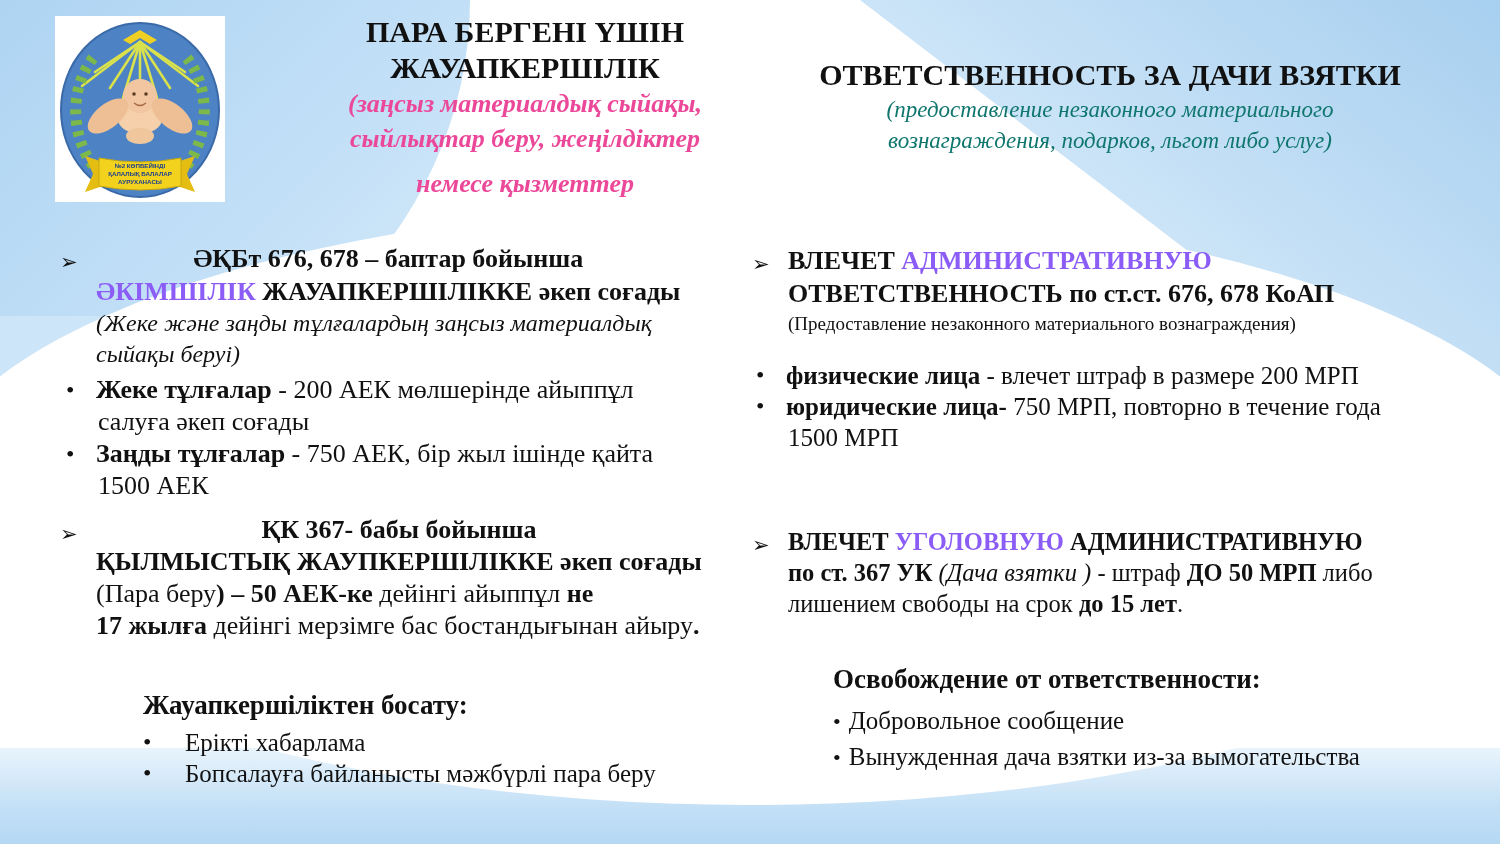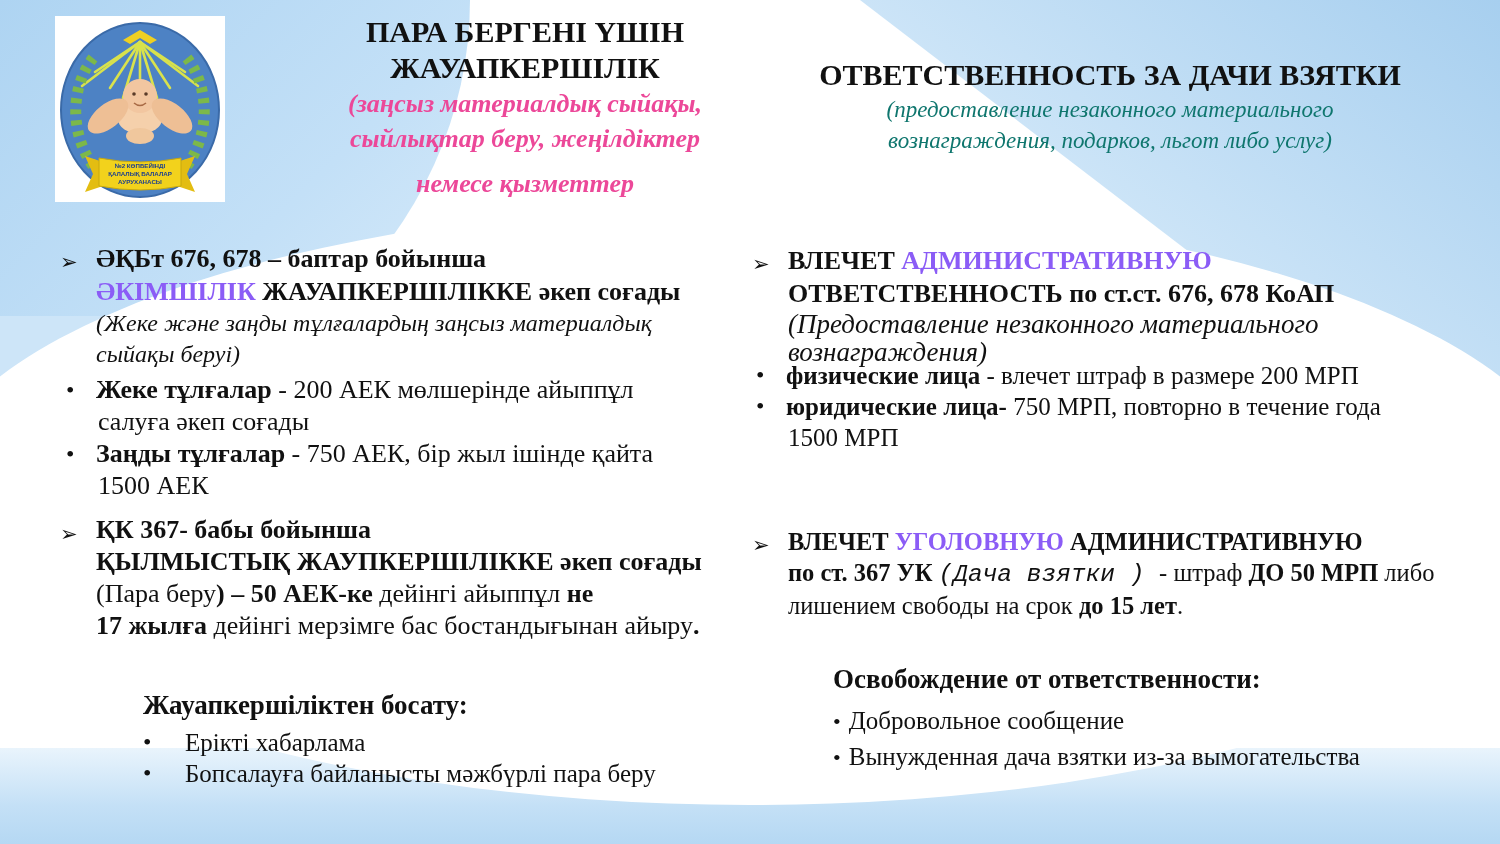--- a/index.html
+++ b/index.html
@@ -32,22 +32,22 @@
   .bg-bottom{
     left:0;top:748px;width:1500px;height:96px;
     background:linear-gradient(to bottom,#e9f4fc 0%,#c4e0f6 60%,#b5d8f3 100%);
   }
   .bg-ellipse{
     left:-80px;top:205px;width:1660px;height:600px;
     background:#ffffff;border-radius:50%;
   }
   
   .abs{position:absolute;}
-  .b{font-weight:bold;}
-  .i{font-style:italic;font-family:Liberation Mono, monospace;}
+  .b{font-weight:bold;text-align:center;}
+  .i{font-style:italic;}
   .red{color:#8b5cf6;}
   .center{text-align:center;}
   .marker{
     font-family:"DejaVu Sans",sans-serif;
     font-size:21px;flex:0 0 36px;padding-top:4px;
   }
   .dot{flex:0 0 30px;font-size:24px;}
   .row{display:flex;align-items:flex-start;}
   
   .kz-title{left:300px;top:14px;width:450px;font-size:30px;font-weight:bold;line-height:36px;}
@@ -56,21 +56,21 @@
   .ru-title{left:770px;top:56px;width:680px;font-size:30px;font-weight:bold;line-height:38px;}
   .ru-sub{font-size:23px;line-height:31px;font-style:italic;color:#0f766e;font-weight:normal;}
   .kz-admin{left:60px;top:242px;width:690px;font-size:26px;line-height:33px;}
   .note-kz{font-size:24px;line-height:31px;font-style:italic;font-weight:normal;}
   .kz-fines{left:66px;top:374px;width:680px;font-size:26px;line-height:32px;}
   .kz-criminal{left:60px;top:514px;width:700px;font-size:26px;line-height:32px;}
   .kz-release{left:143px;top:660px;width:620px;font-size:25px;line-height:31px;margin-top:30px;}
   .release-h{font-size:27px;font-weight:bold;margin-bottom:6px;}
   .kz-release .li-text{padding-left:12px;}
   .ru-admin{left:752px;top:244px;width:720px;font-size:26px;line-height:33px;}
-  .note-ru{font-size:27px;line-height:28px;font-style:italic;font-weight:normal;}
+  .note-ru{font-size:19px;line-height:28px;font-weight:normal;}
   .ru-fines{left:756px;top:360px;width:720px;font-size:25px;line-height:31px;}
   .ru-criminal{left:752px;top:526px;width:720px;font-size:24.5px;line-height:31px;}
   .ru-release{left:833px;top:662px;width:640px;font-size:25px;line-height:35px;}
   .ru-release .bullet-line .dot2{font-size:22px;margin-right:8px;}
   .cont{margin-left:2px;}
   
   .logo-box{left:55px;top:16px;width:170px;height:186px;background:#ffffff;}
 </style>
 </head>
 <body>

